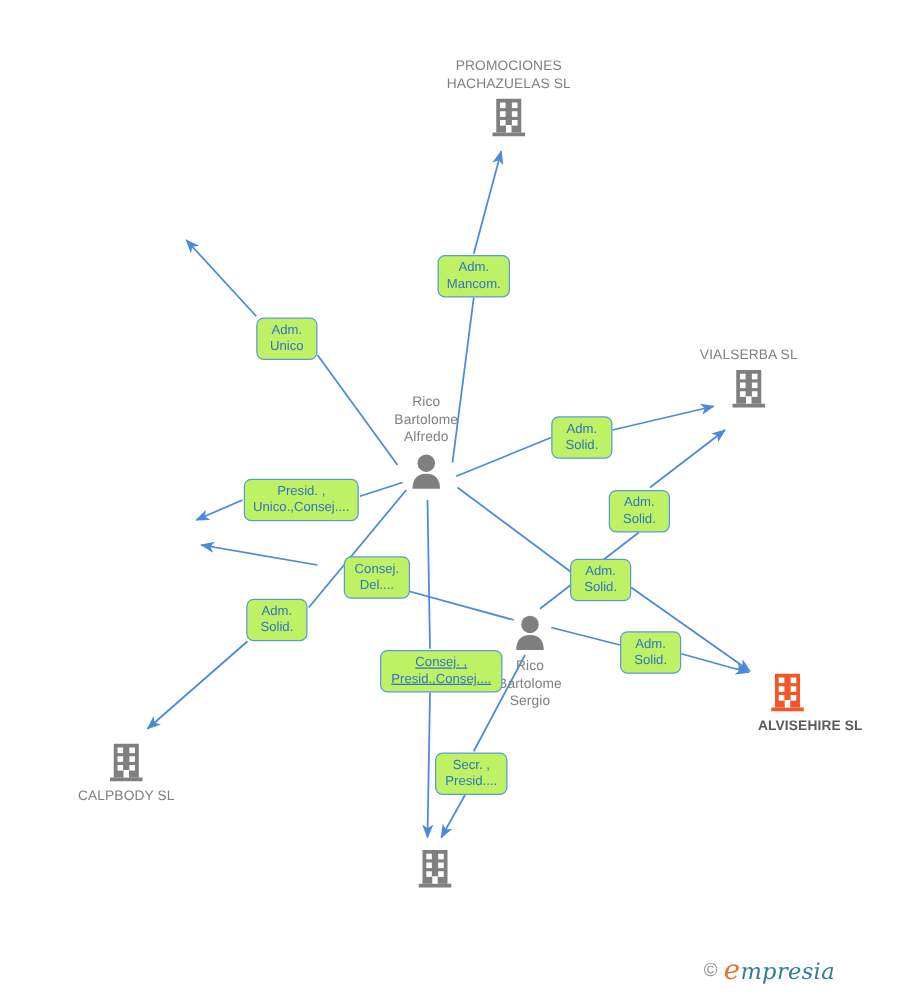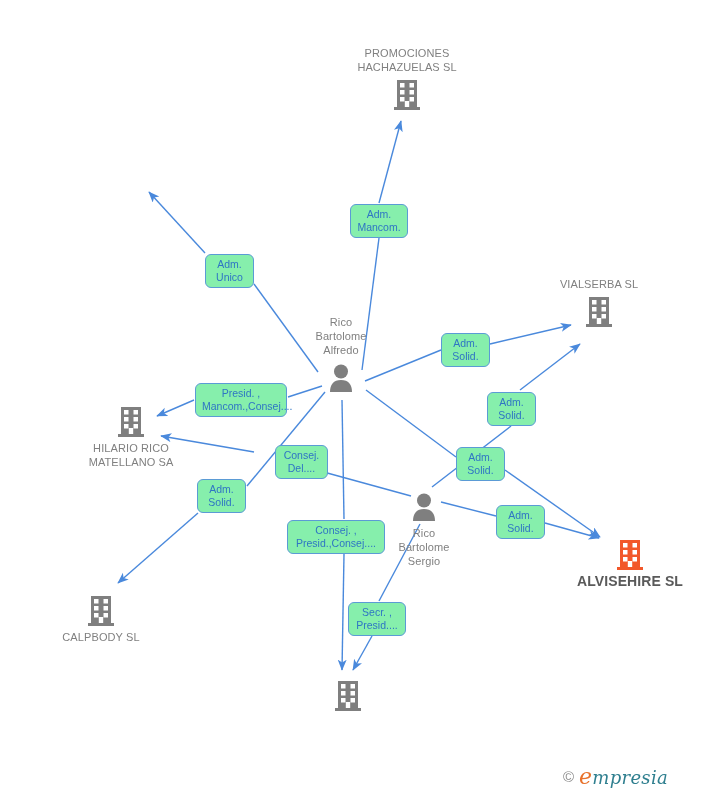--- a/index.html
+++ b/index.html
@@ -25,35 +25,36 @@
   .node .caption{
     font-size:11px;
     color:#808080;
     letter-spacing:.1px;
     white-space:pre-line;
     display:block;
   }
   .node.focus .caption{
     color:#5a5a5a;
     font-weight:bold;
-    font-size:14px;
+    font-size:11px;
+    text-align:right;
   }
   .node .glyph{
     display:block;
     height:40px;
     line-height:40px;
   }
   .node .glyph svg{vertical-align:middle;}
 
   
   .rel{
     position:absolute;
     border:1px solid #5b9bd5;
     border-radius:6px;
-    background:#86efac;
+    background:#bef264;
     color:#2f75c4;
     font-size:10.5px;
     line-height:13px;
     text-align:center;
     padding:3px 6px;
     white-space:pre-line;
     z-index:4;
     box-sizing:border-box;
   }
 
@@ -160,41 +161,20 @@
             <rect x="7" y="12" width="4.5" height="4.5"></rect>
             <rect x="16.5" y="12" width="4.5" height="4.5"></rect>
             <rect x="7" y="19" width="4.5" height="4.5"></rect>
             <rect x="16.5" y="19" width="4.5" height="4.5"></rect>
             <rect x="11.8" y="23" width="4.4" height="6"></rect>
           </g>
         </svg>
     </span>
   </div>
 
-  <div class="node" style="left:131px;top:401px;">
-    <span class="glyph">
-      <svg width="28" height="34" viewBox="0 0 28 34">
-          <g fill="#7f7f7f">
-            <rect x="4" y="2" width="20" height="27"></rect>
-            <rect x="1" y="29" width="26" height="3"></rect>
-          </g>
-          <g fill="#ffffff">
-            <rect x="7" y="5" width="4.5" height="4.5"></rect>
-            <rect x="16.5" y="5" width="4.5" height="4.5"></rect>
-            <rect x="7" y="12" width="4.5" height="4.5"></rect>
-            <rect x="16.5" y="12" width="4.5" height="4.5"></rect>
-            <rect x="7" y="19" width="4.5" height="4.5"></rect>
-            <rect x="16.5" y="19" width="4.5" height="4.5"></rect>
-            <rect x="11.8" y="23" width="4.4" height="6"></rect>
-          </g>
-        </svg>
-    </span>
-    <span class="caption">HILARIO RICO
-MATELLANO SA</span>
-  </div>
 
   <div class="node" style="left:101px;top:590px;">
     <span class="glyph">
       <svg width="28" height="34" viewBox="0 0 28 34">
           <g fill="#7f7f7f">
             <rect x="4" y="2" width="20" height="27"></rect>
             <rect x="1" y="29" width="26" height="3"></rect>
           </g>
           <g fill="#ffffff">
             <rect x="7" y="5" width="4.5" height="4.5"></rect>
@@ -277,30 +257,30 @@
 
   <div class="rel" style="left:350px;top:204px;width:58px;">Adm.
 Mancom.</div>
   <div class="rel" style="left:205px;top:254px;width:49px;">Adm.
 Unico</div>
   <div class="rel" style="left:441px;top:333px;width:49px;">Adm.
 Solid.</div>
   <div class="rel" style="left:487px;top:392px;width:49px;">Adm.
 Solid.</div>
   <div class="rel" style="left:195px;top:383px;width:92px;">Presid. ,
-Mancom.,Consej....</div>
+Unico.,Consej....</div>
   <div class="rel" style="left:456px;top:447px;width:49px;">Adm.
 Solid.</div>
   <div class="rel" style="left:255px;top:445px;width:53px;margin-left:20px;">Consej.
 Del....</div>
   <div class="rel" style="left:197px;top:479px;width:49px;">Adm.
 Solid.</div>
   <div class="rel" style="left:496px;top:505px;width:49px;">Adm.
 Solid.</div>
-  <div class="rel" style="left:287px;top:520px;width:98px;">Consej. ,
+  <div class="rel" style="left:304px;top:520px;width:98px;text-decoration:underline;">Consej. ,
 Presid.,Consej....</div>
   <div class="rel" style="left:348px;top:602px;width:58px;">Secr. ,
 Presid....</div>
 
   <div class="watermark">
     <span class="copy">©</span>
     <span class="brand"><span class="cap">e</span><span>mpresia</span></span>
   </div>
 
 </div>

